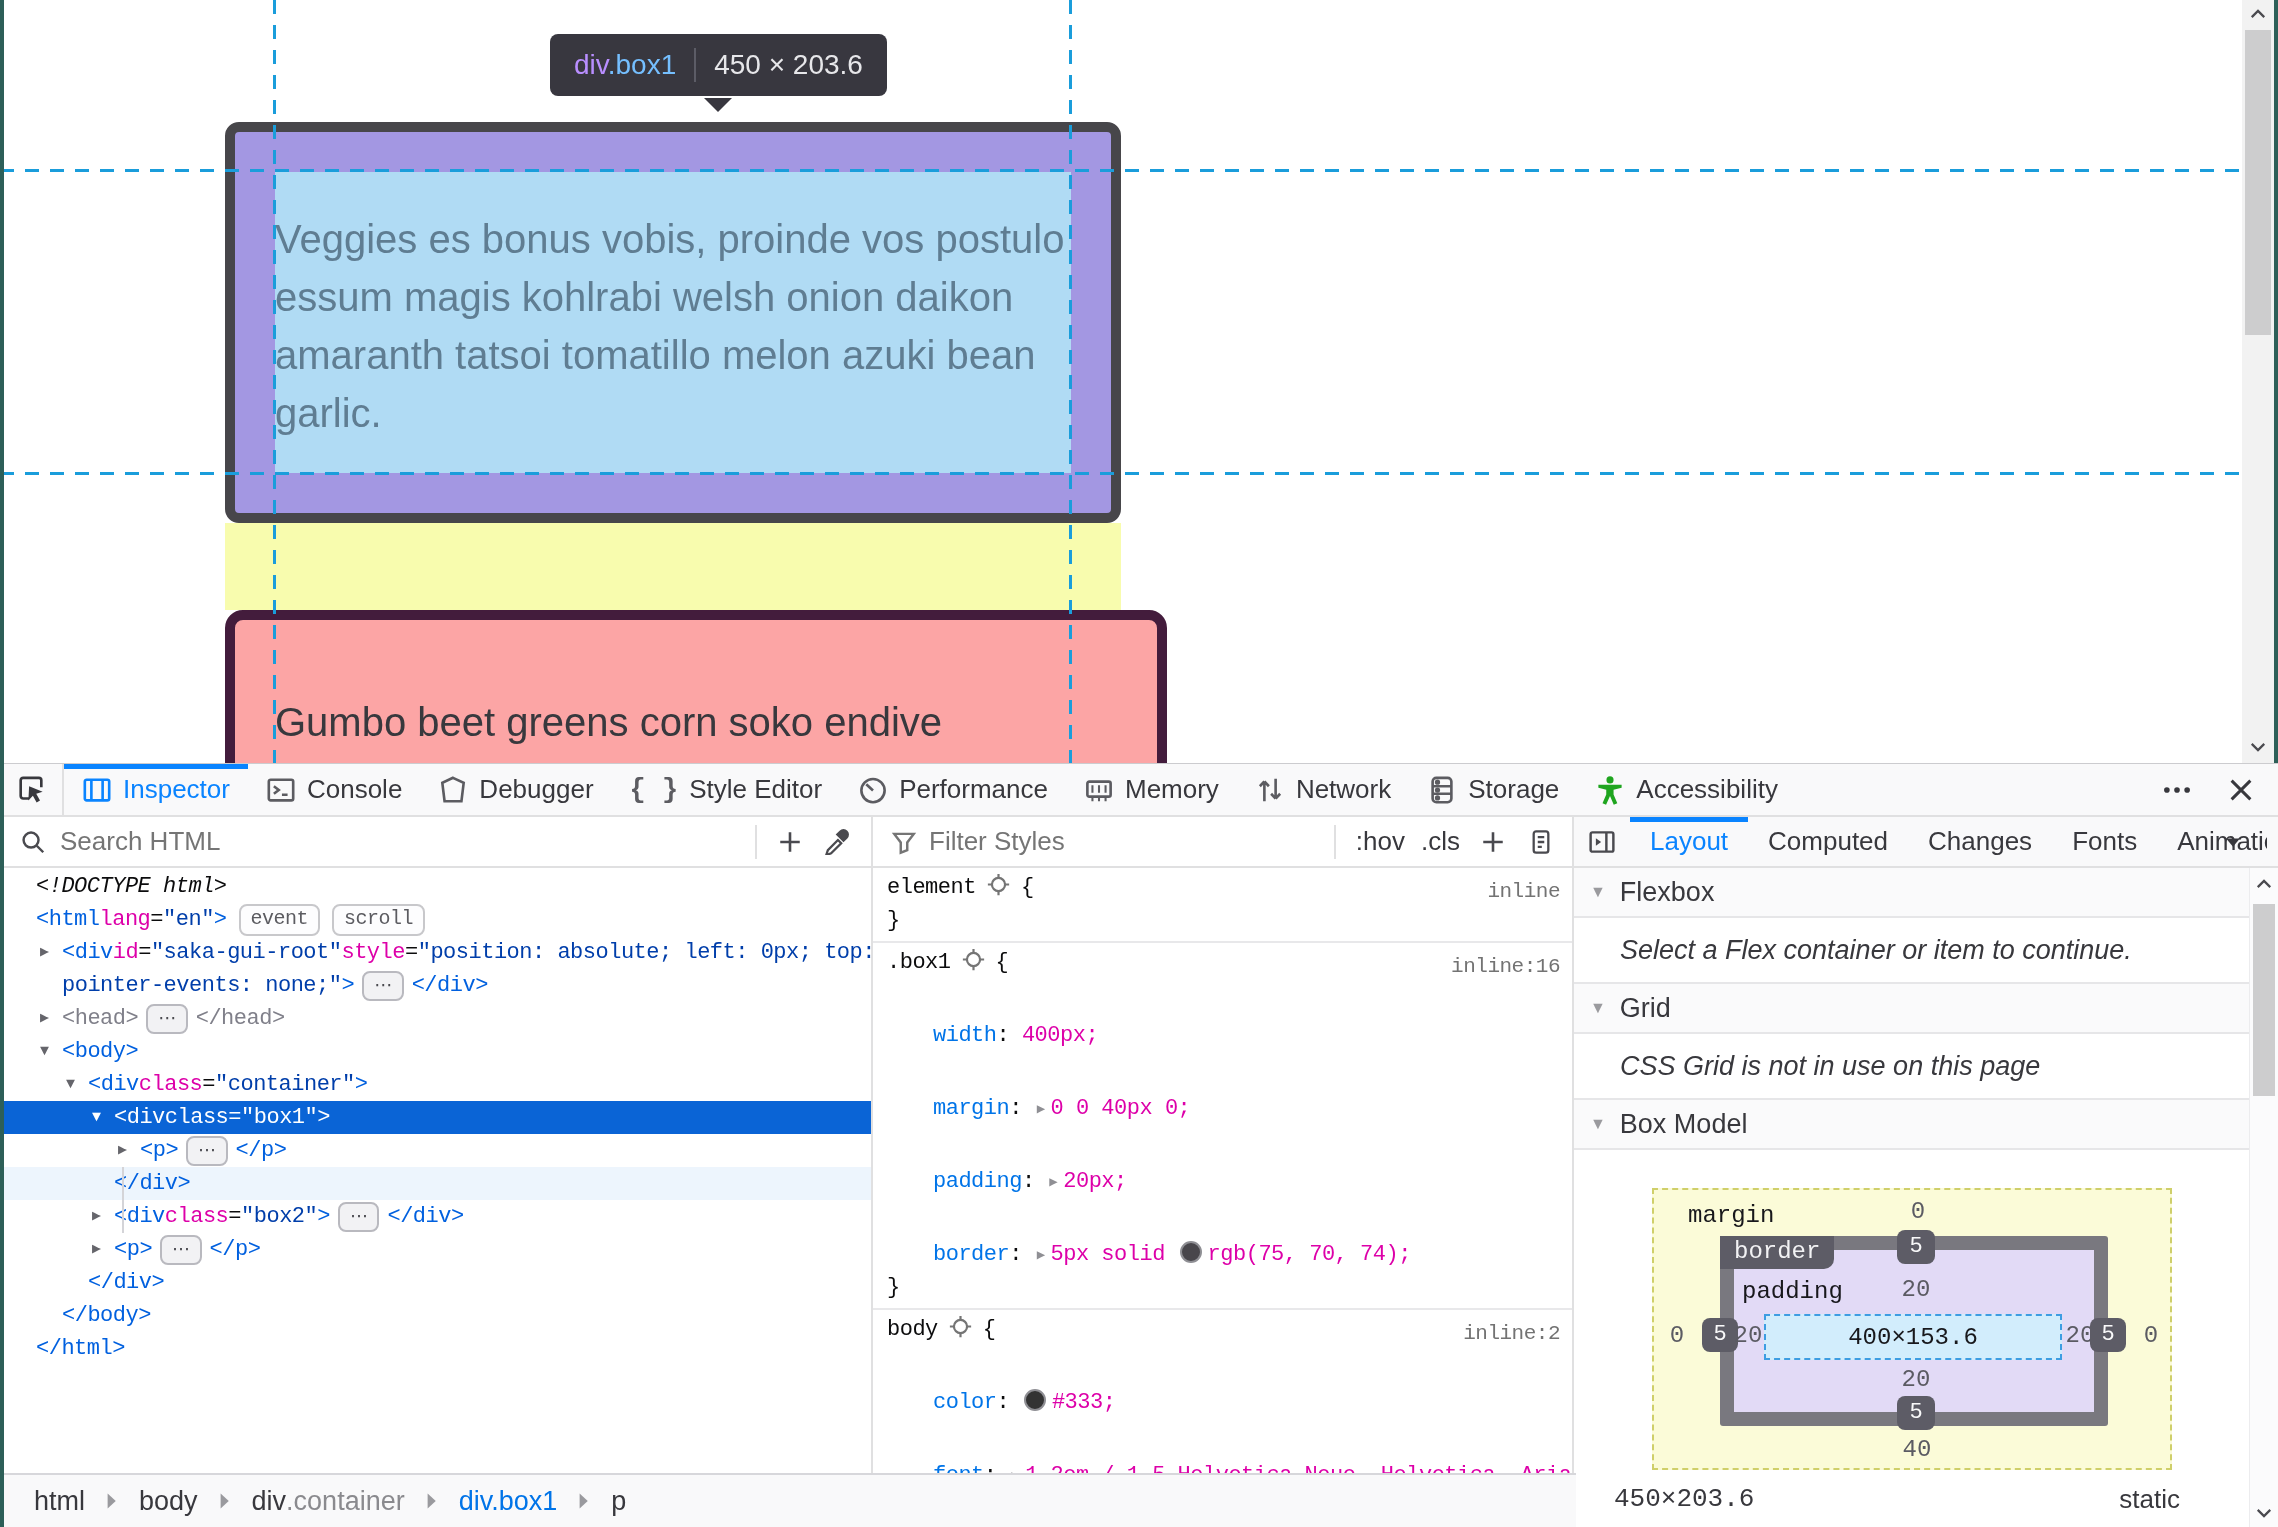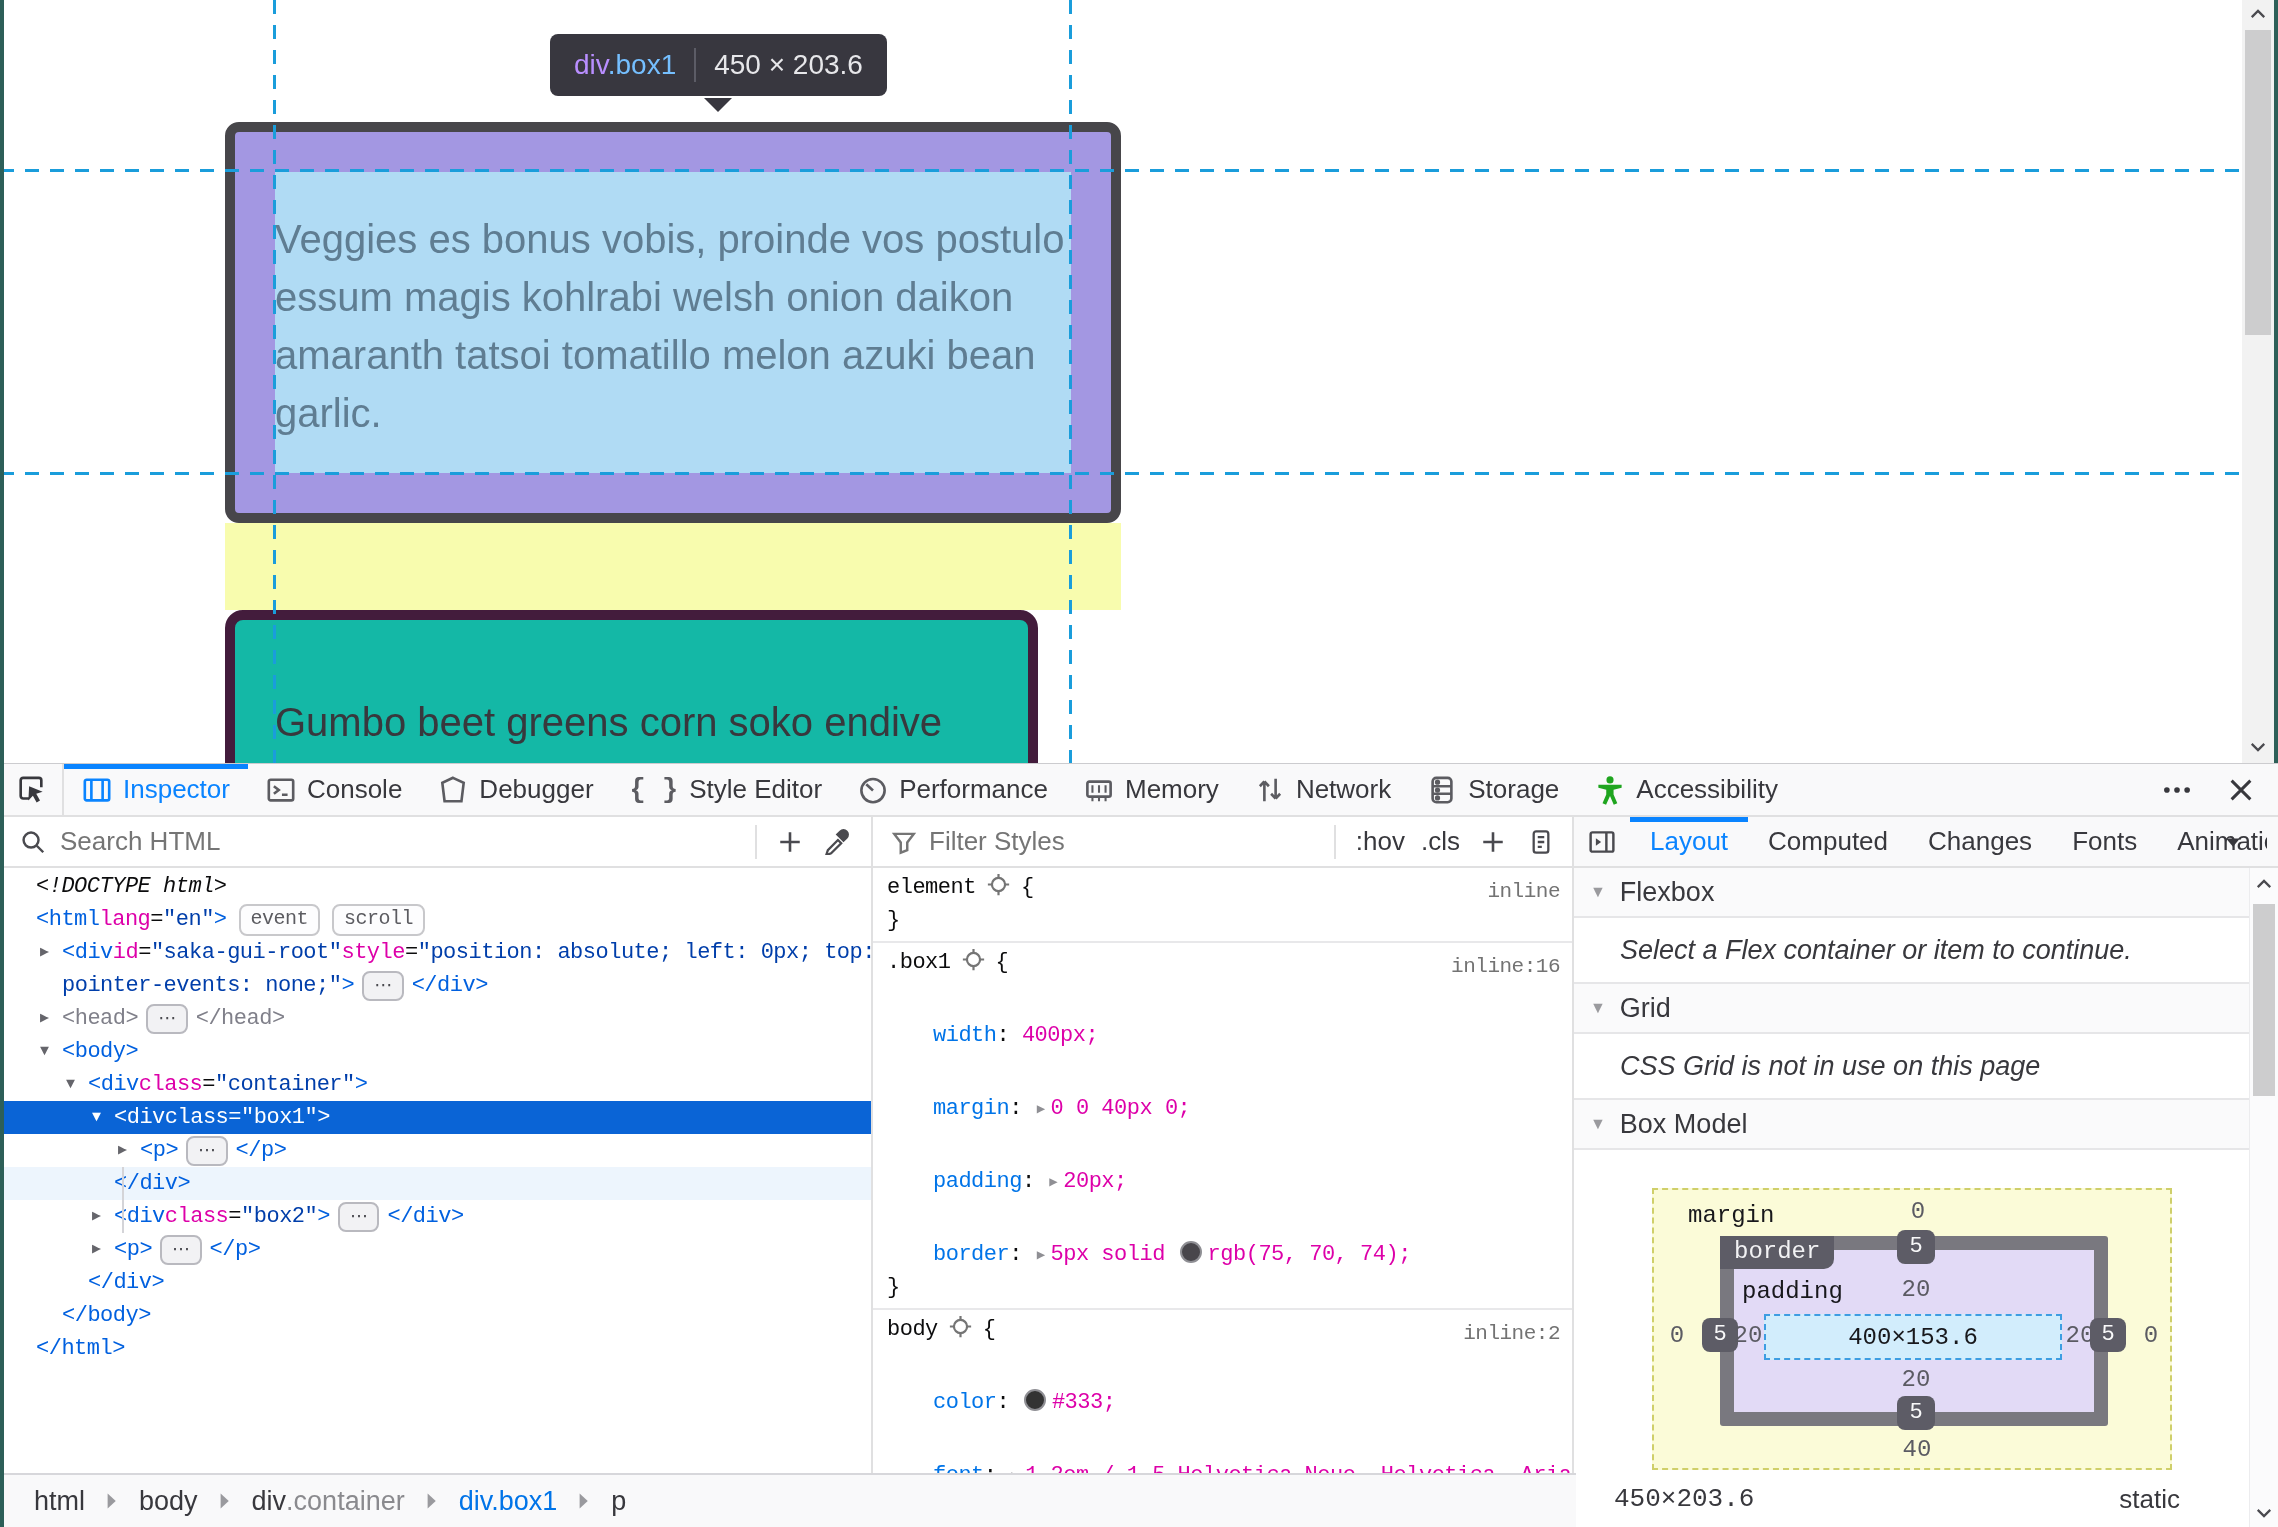--- a/index.html
+++ b/index.html
@@ -10,22 +10,22 @@
   
   .page-area{position:absolute;left:0;top:0;width:2278px;height:763px;background:#fff;overflow:hidden;}
   .edge-left{position:absolute;left:0;top:0;width:4px;height:1527px;background:#2d5f58;z-index:60;}
   .edge-right{position:absolute;left:2274px;top:0;width:4px;height:763px;background:#2d5f58;z-index:60;}
 
   .hl-box1{position:absolute;left:225px;top:122px;width:896px;height:401px;box-sizing:border-box;
            border:10px solid #47464a;border-radius:14px;background:#a397e2;z-index:1;}
   .hl-box1-content{position:absolute;left:40px;top:40px;width:796px;height:301px;background:#b0dbf4;}
   .hl-box1 p{margin:38px 0 0 0;font-size:40px;line-height:58px;color:#5f7d92;}
   .hl-margin{position:absolute;left:225px;top:523px;width:896px;height:87px;background:#f8fcae;z-index:1;}
-  .box2{position:absolute;left:225px;top:610px;width:813px;height:240px;box-sizing:border-box;
-        border:10px solid #431c3c;border-radius:18px;background:#14b8a6;z-index:1;padding-left:23px;}
+  .box2{position:absolute;left:225px;top:610px;width:942px;height:240px;box-sizing:border-box;
+        border:10px solid #431c3c;border-radius:18px;background:#fca5a5;z-index:1;padding-left:23px;}
   .box2 p{margin:0;position:absolute;left:40px;top:80px;font-size:40px;color:#38383d;}
 
   .guide-v{position:absolute;top:0;height:763px;width:3px;z-index:5;
     background:repeating-linear-gradient(to bottom,#1a9ddb 0 14px,transparent 14px 25px);}
   .guide-h{position:absolute;left:0;width:2274px;height:3px;z-index:5;
     background:repeating-linear-gradient(to right,#1a9ddb 0 14px,transparent 14px 25px);}
 
   .nodetip{position:absolute;left:550px;top:34px;height:62px;z-index:10;background:#38373f;border-radius:8px;
            display:flex;align-items:center;padding:0 24px;gap:18px;font-size:28px;}
   .nodetip:after{content:"";position:absolute;left:50%;bottom:-16px;margin-left:-14px;

